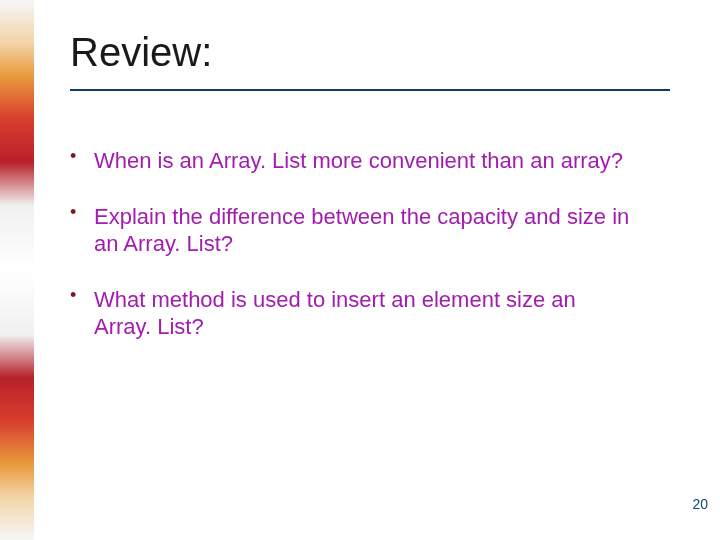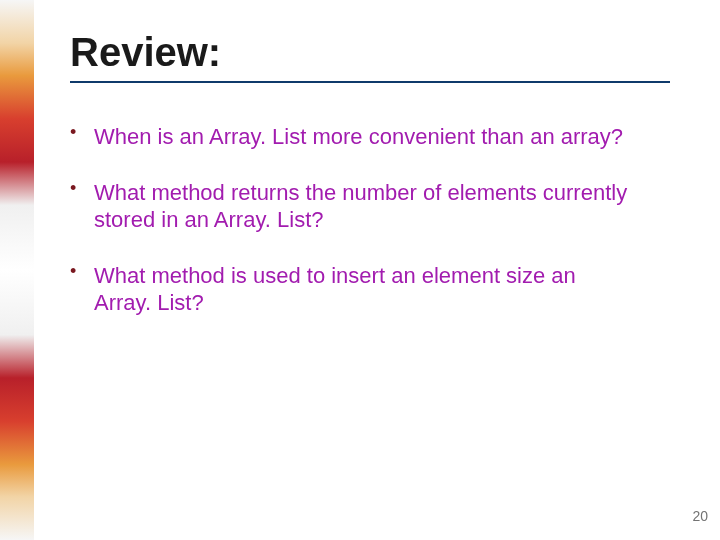--- a/index.html
+++ b/index.html
@@ -32,24 +32,24 @@
   }
   .content {
     position: absolute;
     left: 70px; top: 0;
     width: 620px;
     padding-top: 30px;
   }
   .heading {
     font-size: 40px;
     color: #1a1a1a;
-    font-weight: 700;
+    font-weight: 400;
     border-bottom: 2px solid #0f3a6b;
-    padding-bottom: 6px;
-    margin-bottom: 40px;
+    padding-bottom: 14px;
+    margin-bottom: 56px;
     width: 600px;
   }
   .bullets {
     list-style: none;
     width: 560px;
   }
   .bullets li {
     position: relative;
     padding-left: 24px;
     margin-bottom: 28px;
@@ -61,32 +61,32 @@
     content: "•";
     position: absolute;
     left: 0;
     top: -2px;
     font-size: 18px;
     color: #7a1820;
   }
   .page-num {
     position: absolute;
     right: 12px;
-    bottom: 16px;
+    bottom: 28px;
     font-size: 14px;
-    color: #737373;
+    color: #0c4a6e;
   }
 </style>
 </head>
 <body>
 
 <div class="sidebar"></div>
 
 <div class="content">
   <h1 class="heading">Review:</h1>
   <ul class="bullets">
     <li>When is an Array. List more convenient than an array?</li>
-    <li>What method returns the number of elements currently stored in an Array. List?</li>
+    <li>Explain the difference between the capacity and size in an Array. List?</li>
     <li>What method is used to insert an element size an Array. List?</li>
   </ul>
 </div>
 
 <div class="page-num">20</div>
 
 </body></html>

